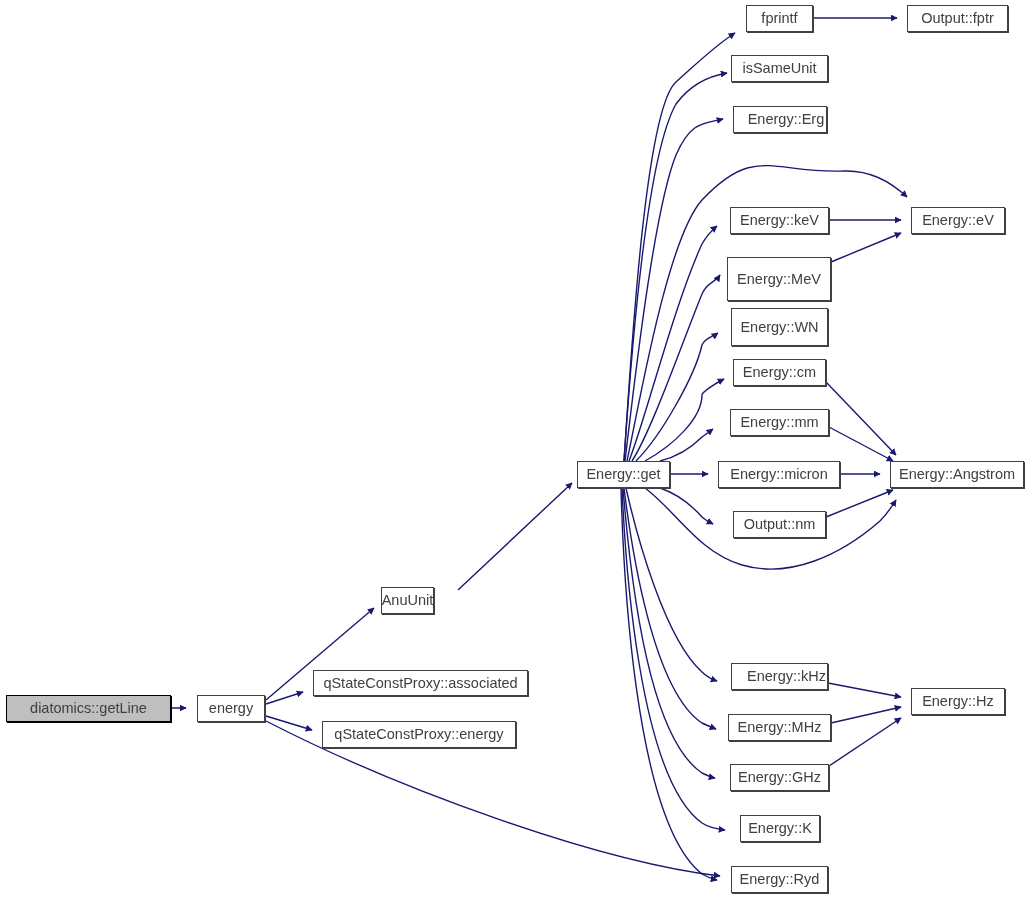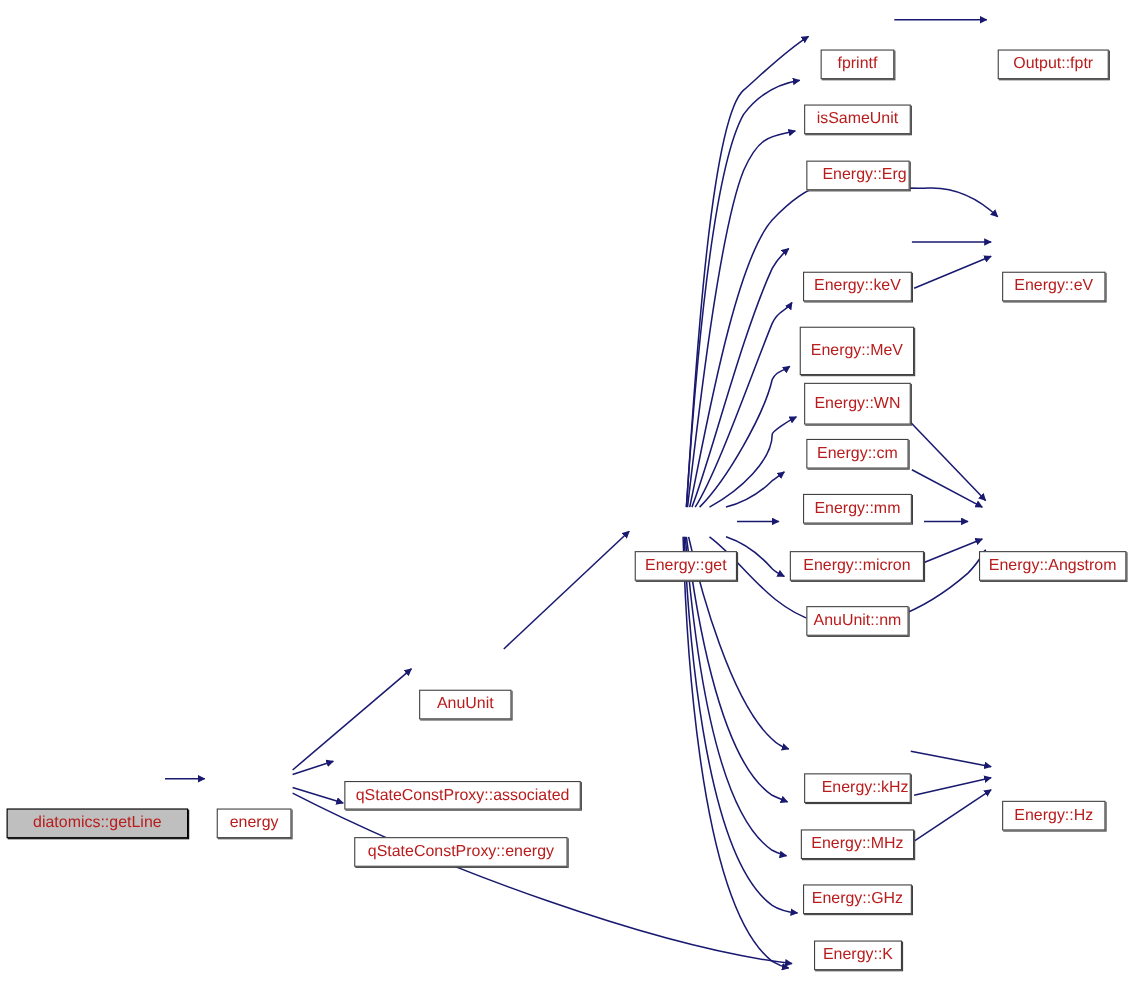--- a/index.html
+++ b/index.html
@@ -21,25 +21,24 @@
   .node{
     position:absolute;
     box-sizing:border-box;
     background:#ffffff;
     border:1px solid #404040;
     box-shadow:1px 1px 0 0 #404040;
     display:flex;
     align-items:center;
     justify-content:center;
     font-size:14.5px;
-    color:#b91c1c;
+    color:#404040;
     white-space:nowrap;
     letter-spacing:0px;
     line-height:1;
-    margin-top:40px;
   }
   .node.highlight{
     background:#bfbfbf;
     border:1px solid #000000;
     box-shadow:1px 1px 0 0 #000000;
   }
 </style>
 </head>
 <body>
 
@@ -82,37 +81,37 @@
         <path d="M840,474 L880,474" fill="none" stroke="#191970" stroke-width="1.4" marker-end="url(#arrow)"></path>
         <path d="M826,517 L893,490" fill="none" stroke="#191970" stroke-width="1.4" marker-end="url(#arrow)"></path>
         <path d="M828,683 L901,697" fill="none" stroke="#191970" stroke-width="1.4" marker-end="url(#arrow)"></path>
         <path d="M831,723 L901,707" fill="none" stroke="#191970" stroke-width="1.4" marker-end="url(#arrow)"></path>
         <path d="M829,766 L901,718" fill="none" stroke="#191970" stroke-width="1.4" marker-end="url(#arrow)"></path>
       </g>
   </svg>
   <div id="node-layer">
       <div class="node highlight" style="left: 6px; top: 695px; width: 165px; height: 27px;">diatomics::getLine</div>
       <div class="node" style="left: 197px; top: 695px; width: 68px; height: 27px;">energy</div>
-      <div class="node" style="left: 381px; top: 587px; width: 84px; height: 27px;">AnuUnit</div>
+      <div class="node" style="left: 381px; top: 587px; width: 53px; height: 27px;">AnuUnit</div>
       <div class="node" style="left: 313px; top: 670px; width: 215px; height: 26px;">qStateConstProxy::associated</div>
       <div class="node" style="left: 322px; top: 721px; width: 194px; height: 27px;">qStateConstProxy::energy</div>
       <div class="node" style="left: 577px; top: 461px; width: 93px; height: 27px;">Energy::get</div>
       <div class="node" style="left: 746px; top: 5px; width: 67px; height: 27px;">fprintf</div>
       <div class="node" style="left: 907px; top: 5px; width: 101px; height: 27px;">Output::fptr</div>
       <div class="node" style="left: 731px; top: 55px; width: 97px; height: 27px;">isSameUnit</div>
       <div class="node" style="left: 733px; top: 106px; width: 94px; height: 27px; padding-left: 12px;">Energy::Erg</div>
       <div class="node" style="left: 730px; top: 207px; width: 99px; height: 27px;">Energy::keV</div>
       <div class="node" style="left: 911px; top: 207px; width: 94px; height: 27px;">Energy::eV</div>
       <div class="node" style="left: 727px; top: 257px; width: 104px; height: 44px;">Energy::MeV</div>
       <div class="node" style="left: 731px; top: 308px; width: 97px; height: 38px;">Energy::WN</div>
       <div class="node" style="left: 733px; top: 359px; width: 93px; height: 27px;">Energy::cm</div>
       <div class="node" style="left: 730px; top: 409px; width: 99px; height: 27px;">Energy::mm</div>
       <div class="node" style="left: 718px; top: 461px; width: 122px; height: 27px;">Energy::micron</div>
       <div class="node" style="left: 890px; top: 461px; width: 134px; height: 27px;">Energy::Angstrom</div>
-      <div class="node" style="left: 733px; top: 511px; width: 93px; height: 27px;">AnuUnit::nm</div>
+      <div class="node" style="left: 733px; top: 511px; width: 93px; height: 27px;">Output::nm</div>
       <div class="node" style="left: 731px; top: 663px; width: 97px; height: 27px; padding-left: 14px;">Energy::kHz</div>
       <div class="node" style="left: 911px; top: 688px; width: 94px; height: 27px;">Energy::Hz</div>
       <div class="node" style="left: 728px; top: 714px; width: 103px; height: 27px;">Energy::MHz</div>
       <div class="node" style="left: 730px; top: 764px; width: 99px; height: 27px;">Energy::GHz</div>
       <div class="node" style="left: 740px; top: 815px; width: 80px; height: 27px;">Energy::K</div>
       <div class="node" style="left: 731px; top: 866px; width: 97px; height: 27px;">Energy::Ryd</div>
     </div>
 </div>
 
 </body></html>

